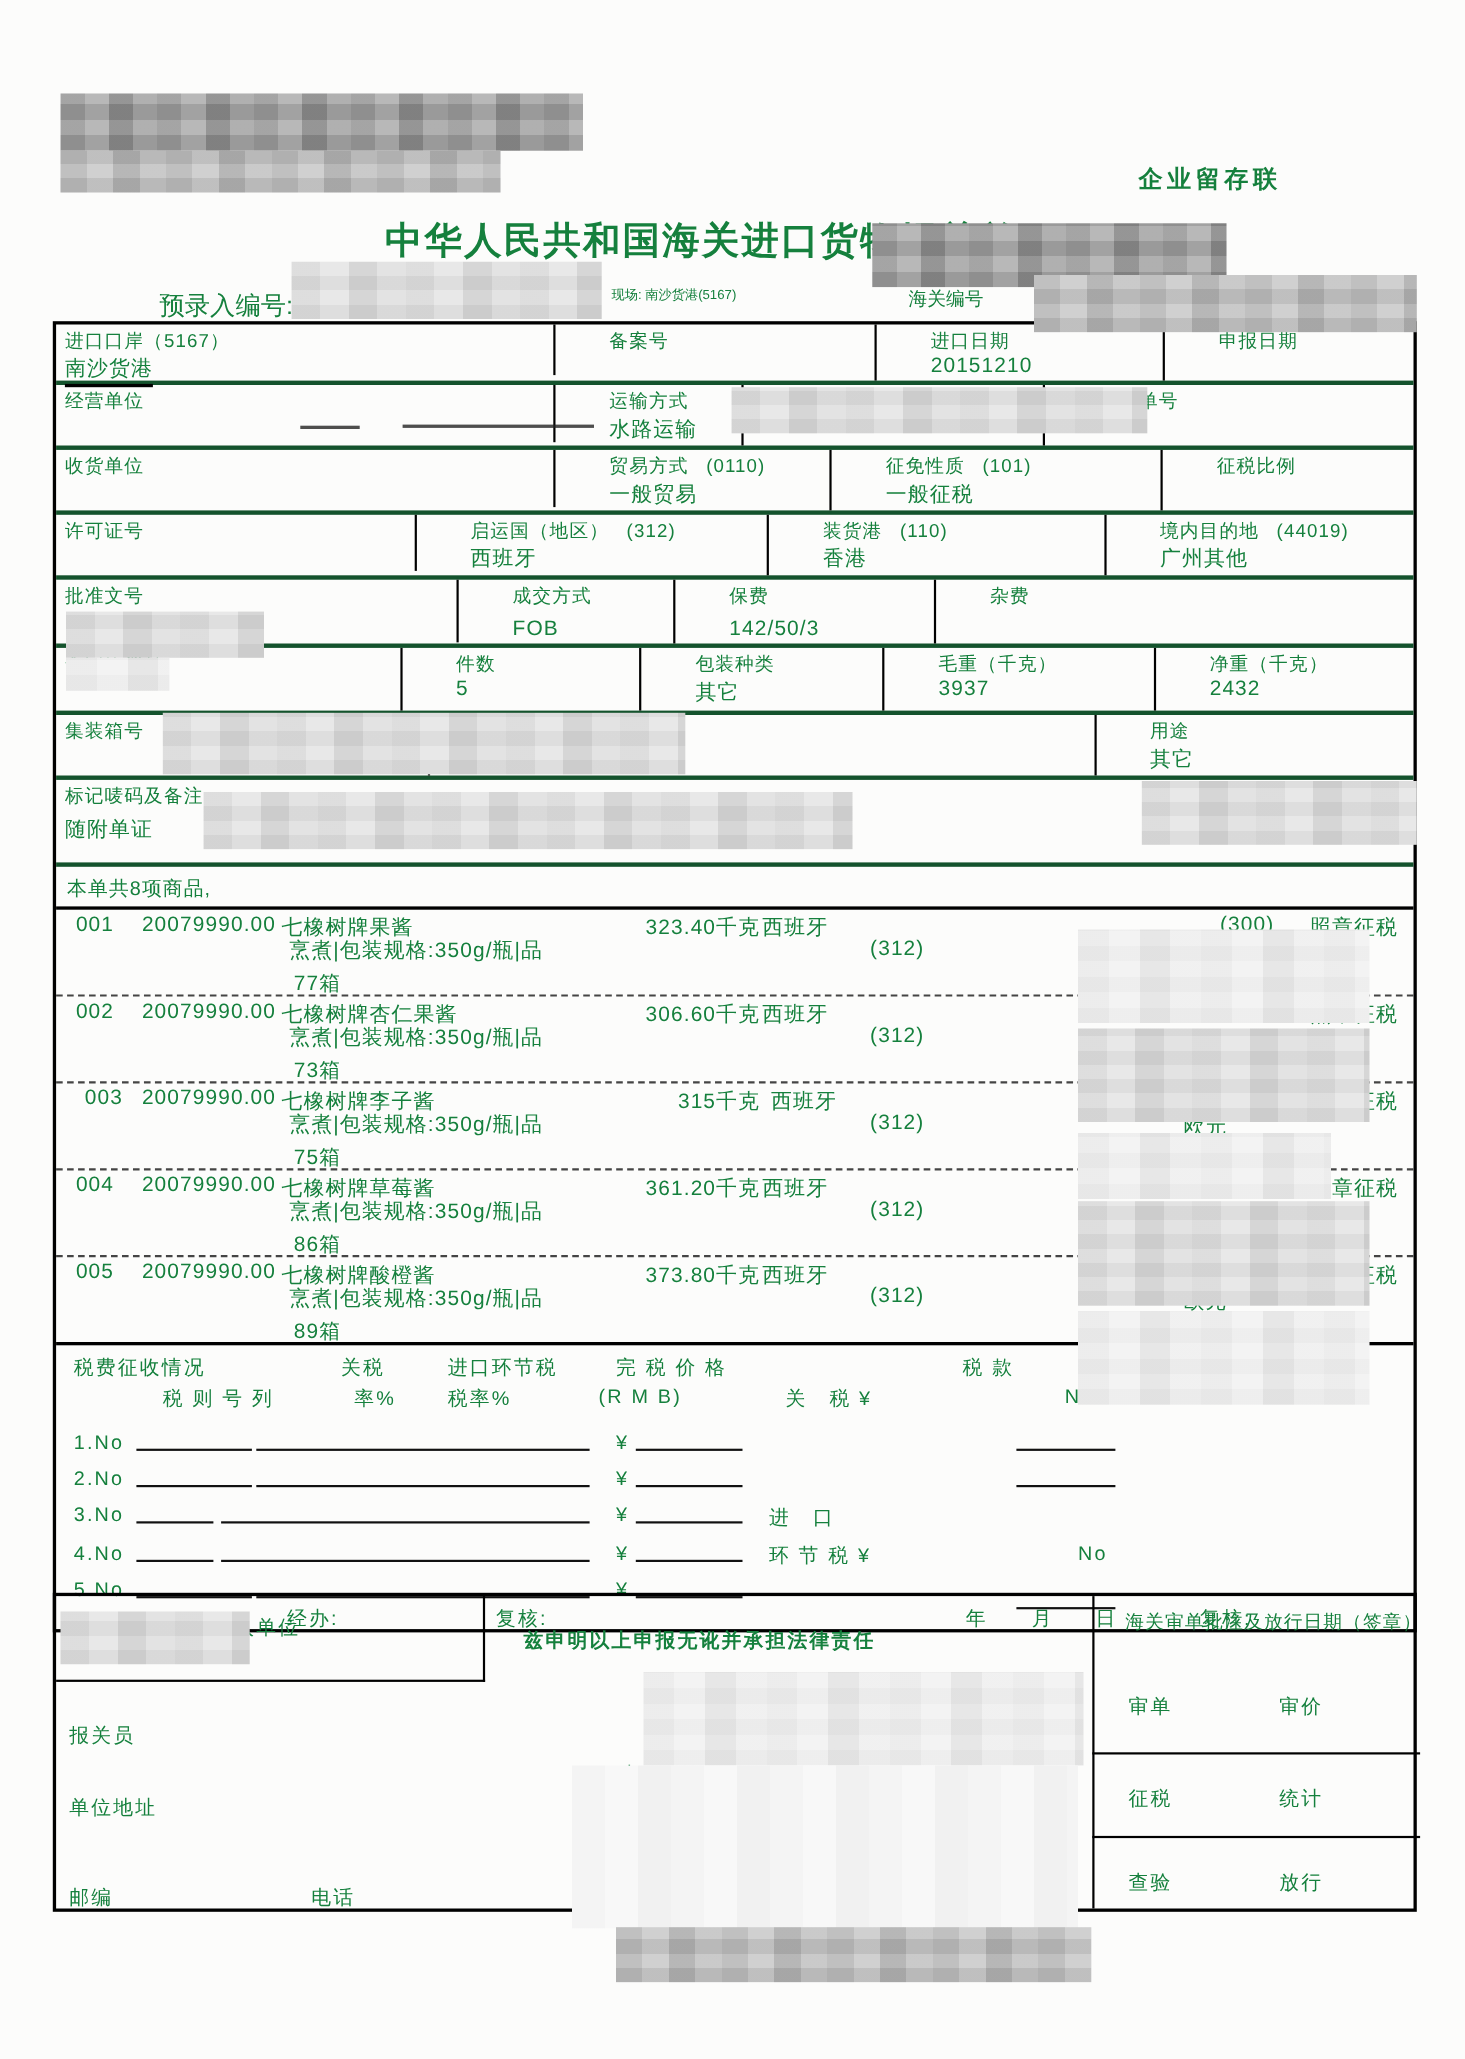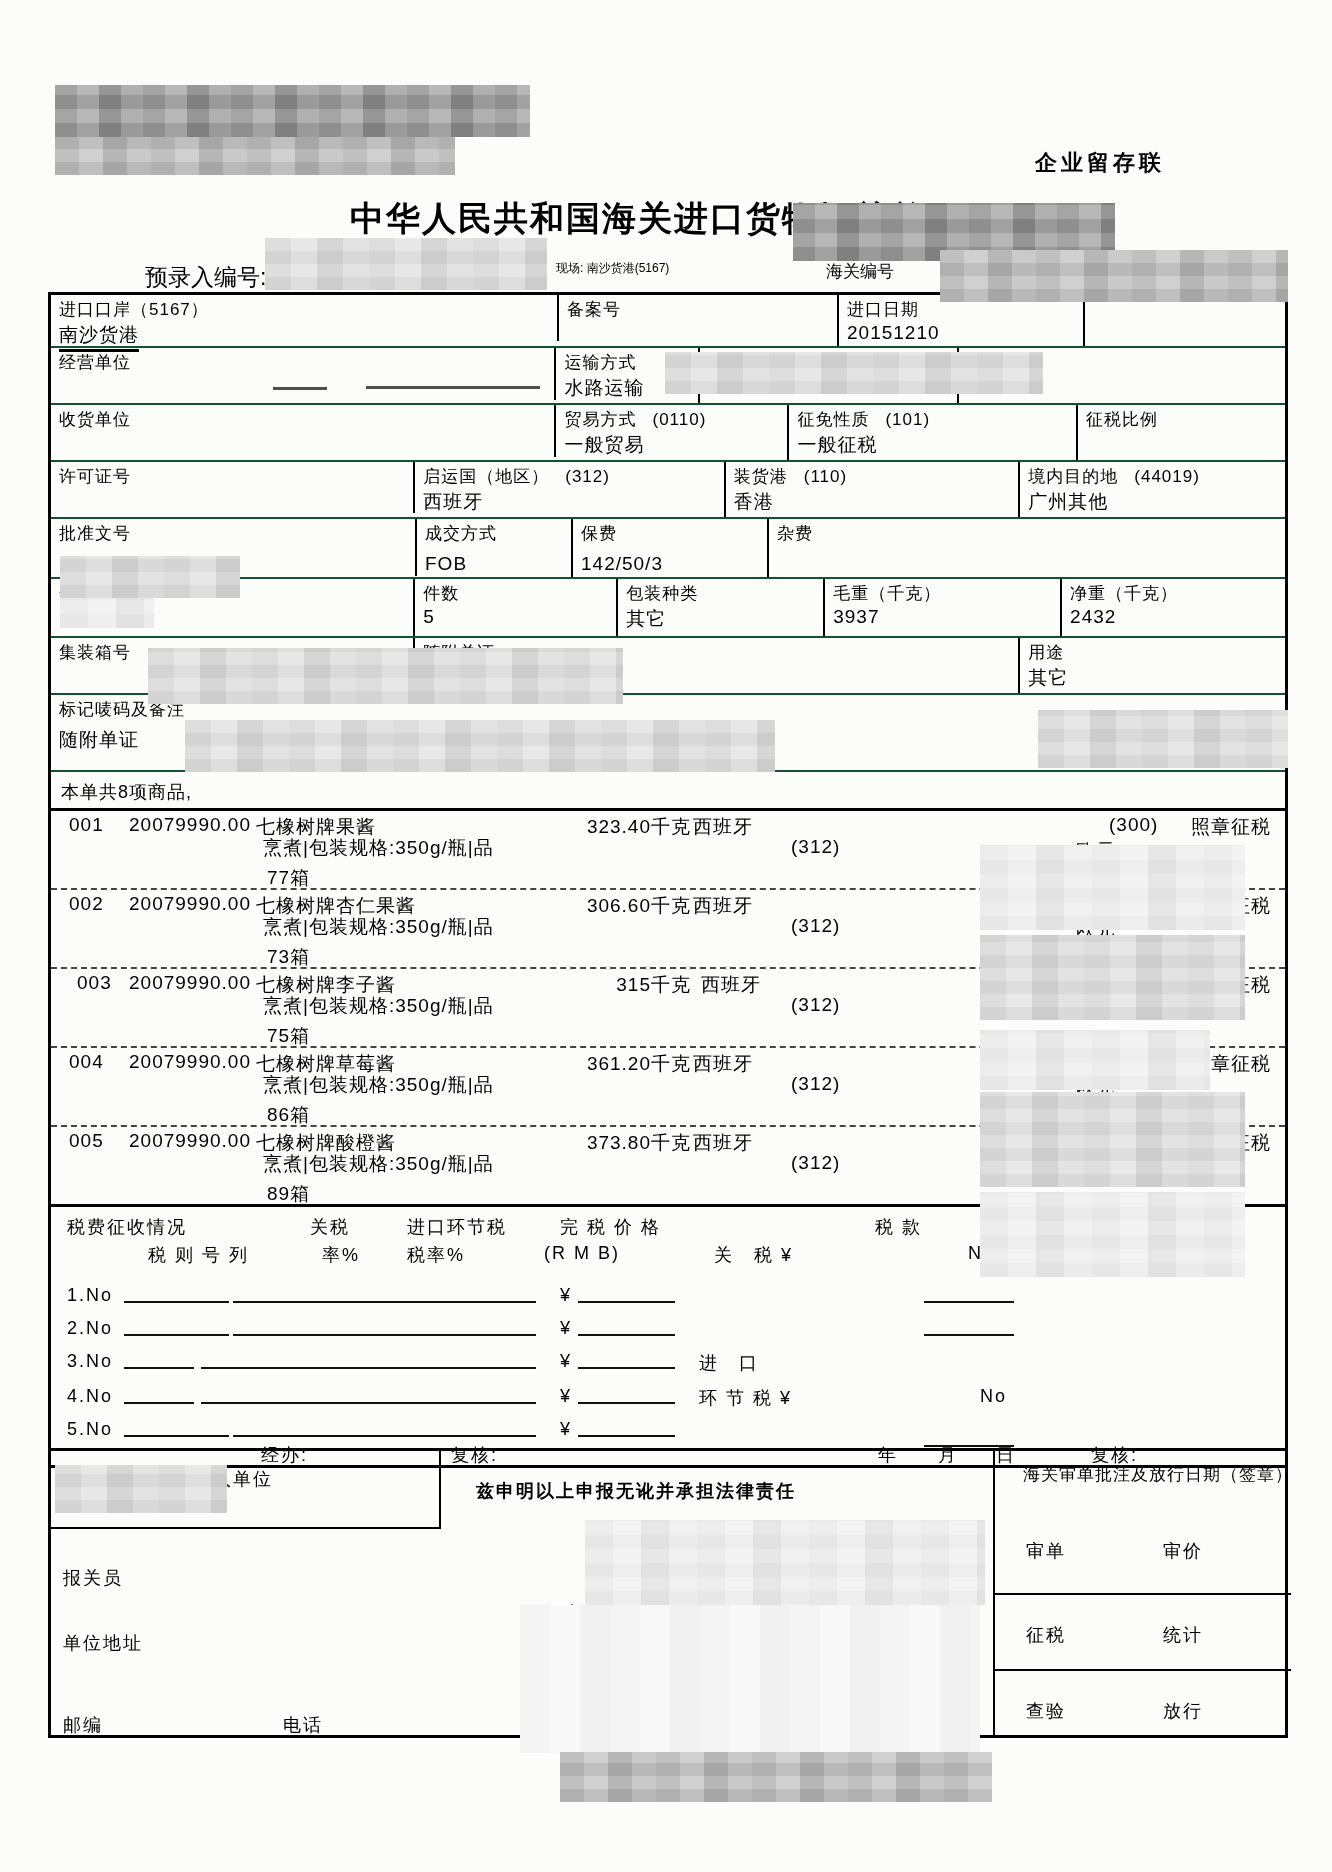--- a/index.html
+++ b/index.html
@@ -1,37 +1,37 @@
 <!DOCTYPE html>
 <html><head>
 <meta charset="utf-8">
 <style>
   html,body{margin:0;padding:0;background:#e8e8e8;}
   .page{position:relative;width:1332px;height:1872px;background:#fcfcfb;margin:0 auto;
-        font-family:"Liberation Sans", sans-serif;color:#000000;overflow:hidden;}
+        font-family:"Liberation Sans", sans-serif;color:#15803d;overflow:hidden;}
   .t{position:absolute;white-space:nowrap;}
   
   .mz{position:absolute;z-index:6;}
   .m-dark{background:
      repeating-linear-gradient(0deg, rgba(0,0,0,.10) 0 14px, rgba(255,255,255,.06) 14px 28px),
      repeating-linear-gradient(90deg,#9f9f9f 0 22px,#b4b4b4 22px 44px,#8f8f8f 44px 66px,#ababab 66px 88px);}
   .m-mid{background:
      repeating-linear-gradient(0deg, rgba(0,0,0,.07) 0 13px, rgba(255,255,255,.05) 13px 26px),
      repeating-linear-gradient(90deg,#bdbdbd 0 24px,#cecece 24px 48px,#b3b3b3 48px 72px,#c7c7c7 72px 96px);}
   .m-light{background:
      repeating-linear-gradient(0deg, rgba(0,0,0,.04) 0 13px, rgba(255,255,255,.05) 13px 26px),
      repeating-linear-gradient(90deg,#dcdcdc 0 26px,#e7e7e7 26px 52px,#d4d4d4 52px 78px,#e2e2e2 78px 104px);}
   .m-xlight{background:
      repeating-linear-gradient(0deg, rgba(0,0,0,.02) 0 14px, rgba(255,255,255,.04) 14px 28px),
      repeating-linear-gradient(90deg,#ececec 0 28px,#f3f3f3 28px 56px,#e6e6e6 56px 84px,#f0f0f0 84px 112px);}
   .m-xx{background:
      repeating-linear-gradient(90deg,#f4f4f4 0 30px,#f8f8f8 30px 60px,#f1f1f1 60px 90px);}
   
   .frame{position:absolute;left:48px;top:292px;width:1240px;border:3px solid #000;box-sizing:border-box;background:transparent;}
-  .frow{display:flex;border-bottom:2px solid #14532d;}
+  .frow{display:flex;border-bottom:4px solid #14532d;gap:41px;}
   .cell{border-right:2px solid #000;box-sizing:border-box;padding:3px 8px 2px 8px;position:relative;}
   .cell.endc{border-right:none;}
   .lbl{font-size:17px;letter-spacing:1px;}
   .lblrow{display:flex;align-items:baseline;gap:16px;font-size:17px;letter-spacing:1px;}
   .val{font-size:19px;margin-top:1px;letter-spacing:1px;}
   .uval{display:inline-block;border-bottom:3px solid #000;padding-bottom:1px;}
   
   .ghead{display:flex;border-bottom:3px solid #000;font-size:17px;letter-spacing:1px;align-items:flex-end;padding:2px 0 3px 0;}
   .ghead span{display:inline-block;box-sizing:border-box;}
   .grow{position:relative;border-bottom:2px dashed #444;font-size:19px;}
@@ -76,20 +76,23 @@
       <div class="cell" style="width:508px;height:46px">
         <div class="lbl">进口口岸（5167）</div>
         <div class="val"><span class="uval">南沙货港</span></div>
       </div>
       <div class="cell" style="width:280px">
         <div class="lbl">备案号</div>
       </div>
       <div class="cell" style="width:246px">
         <div class="lbl">进口日期</div>
         <div class="val">20151210</div>
+      </div>
+      <div class="cell endc" style="width:206px">
+        <div class="lbl">申报日期</div>
       </div>
     </div>
 
     <div class="frow">
       <div class="cell" style="width:508px;height:52px">
         <div class="lbl">经营单位</div>
       </div>
       <div class="cell" style="width:144px">
         <div class="lbl">运输方式</div>
         <div class="val">水路运输</div>

